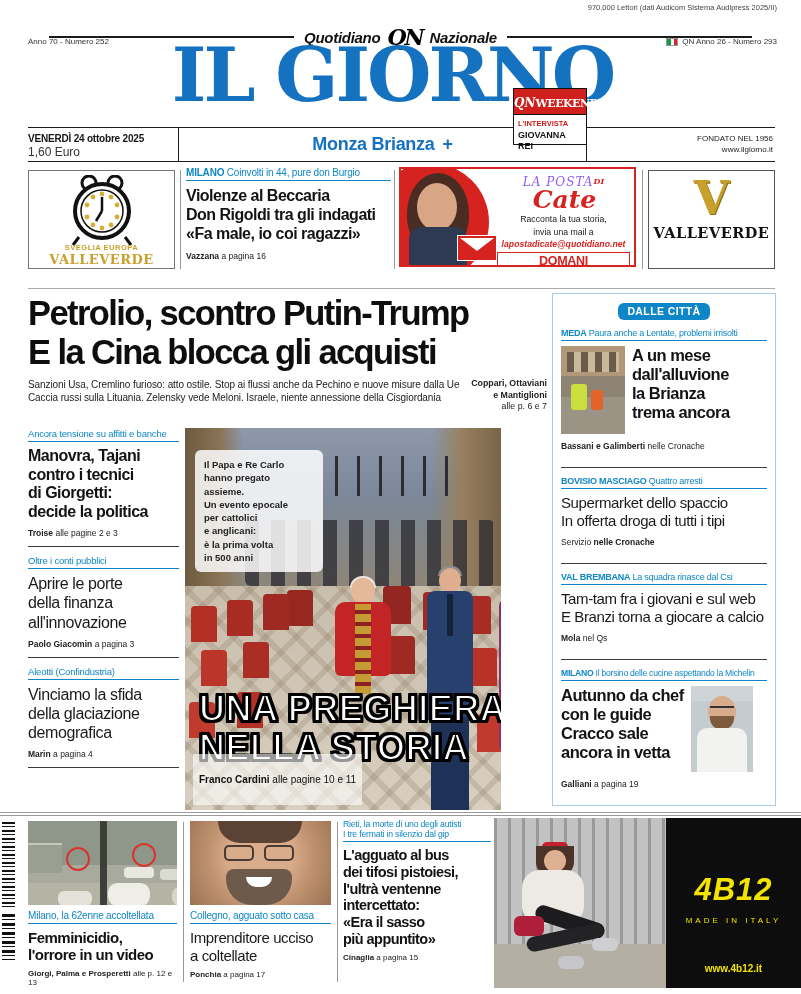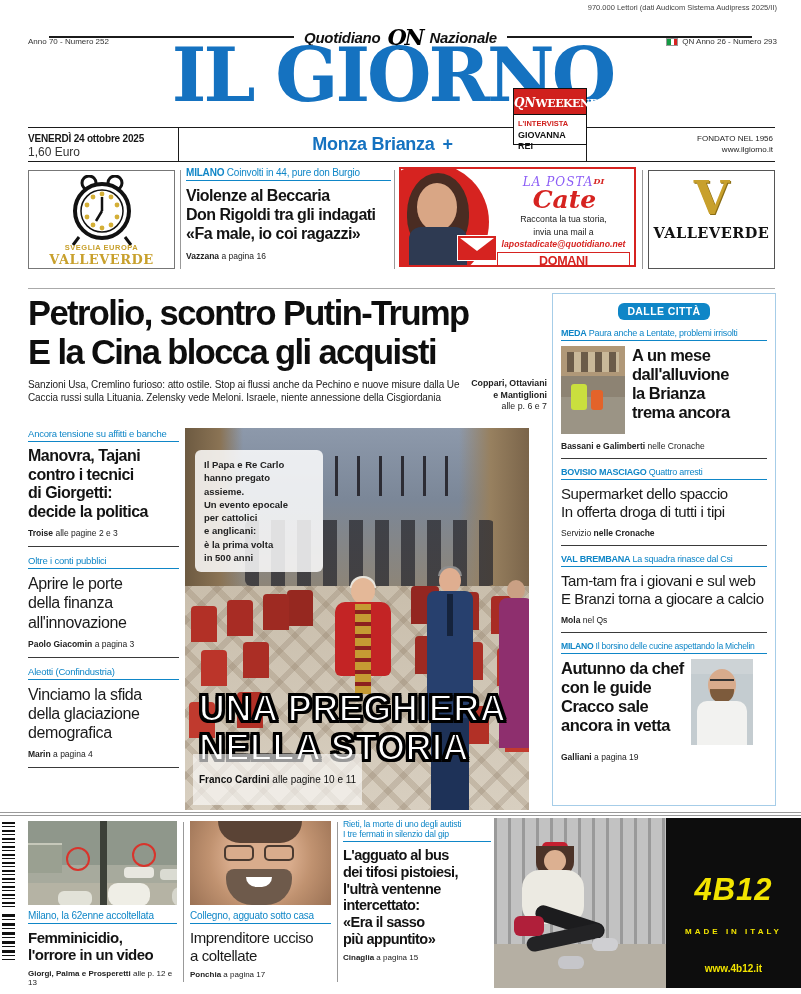--- a/index.html
+++ b/index.html
@@ -87,21 +87,21 @@
 
   
   .leftcol { position:absolute; left:28px; top:428px; width:151px; }
   .story { padding-bottom:8px; border-bottom:1px solid #3a3a3a; margin-bottom:8px; }
   .story:last-child { border-bottom:1px solid #3a3a3a; }
   .leftcol .kicker, .rightcol .kicker, .bcol .kicker { font-size:9.5px; }
   .hl-bold { font-size:16px; font-weight:800; letter-spacing:-0.5px; line-height:1.16; color:#131313; white-space:pre-line; }
   .hl-light { font-size:16px; font-weight:400; letter-spacing:-0.4px; line-height:1.2; color:#1a1a1a; white-space:pre-line; }
 
   
-  .photo { position:absolute; left:185px; top:428px; width:344px; height:382px; overflow:hidden; background:#cfc5b4; }
+  .photo { position:absolute; left:185px; top:428px; width:316px; height:382px; overflow:hidden; background:#cfc5b4; }
   .fresco { position:absolute; left:0; top:0; right:0; height:158px;
             background:linear-gradient(180deg,#8d99ab 0%,#7b8798 45%,#8d8578 100%); }
   .fresco:before { content:""; position:absolute; left:0; top:0; bottom:0; width:58px;
             background:linear-gradient(90deg,#6d5a41,#8a7354 60%,rgba(138,115,84,0)); }
   .fresco:after { content:""; position:absolute; right:0; top:0; bottom:0; width:70px;
             background:linear-gradient(270deg,#7a644a,#97805f 55%,rgba(151,128,95,0)); }
   .altar { position:absolute; left:150px; top:28px; width:120px; height:40px;
            background:repeating-linear-gradient(90deg,#2c2c34 0 3px,rgba(0,0,0,0) 3px 22px); }
   .floor { position:absolute; left:0; top:158px; right:0; bottom:0;
            background:
@@ -139,21 +139,21 @@
            letter-spacing:0.5px; color:#fff; white-space:pre-line;
            -webkit-text-stroke:2.2px #000;
            text-shadow:2px 2px 0 #000,-2px -2px 0 #000,2px -2px 0 #000,-2px 2px 0 #000,0 2px 0 #000,2px 0 0 #000,0 -2px 0 #000,-2px 0 0 #000; }
   .photo-cap { position:absolute; left:8px; bottom:5px; background:rgba(255,255,255,0.6); padding:20px 6px; font-size:10px; color:#111; }
   .photo-cap .b { font-weight:800; }
 
   
   .rightcol { position:absolute; left:552px; top:293px; width:224px; height:513px; border:1px solid #a6cde8; padding:7px 8px 0; }
   .chip-wrap { text-align:center; margin-bottom:6px; }
   .chip { display:inline-block; background:#0f86c7; color:#fff; font-weight:800; font-size:10.5px; letter-spacing:0.4px; padding:2px 9px 3px;border-radius:6px; }
-  .rstory { padding-bottom:7px; border-bottom:1px solid #3a3a3a; margin-bottom:7px;margin-top:8px; }
+  .rstory { padding-bottom:16px; border-bottom:1px solid #3a3a3a; margin-bottom:7px;margin-top:8px; }
   .rstory.last { border-bottom:none; }
   .rightcol .kicker { font-size:9px; letter-spacing:-0.25px; }
   .r-row { display:flex; gap:7px; }
   .r-photo { width:64px; height:88px; flex:none; background:linear-gradient(180deg,#b09878 0 34%, #8d8373 34% 58%, #9b9485 58%); position:relative; overflow:hidden; }
   .r-photo .vest { position:absolute; left:10px; top:38px; width:16px; height:26px; background:#cadf3e; border-radius:3px; }
   .r-photo .vest2 { position:absolute; left:30px; top:44px; width:12px; height:20px; background:#e3632a; border-radius:3px; }
   .r-photo .win { position:absolute; left:6px; top:6px; width:52px; height:20px; background:repeating-linear-gradient(90deg,#6b5b49 0 7px,#c9b899 7px 14px); }
   .chef-photo { width:62px; height:86px; flex:none; background:linear-gradient(180deg,#cdd3d6 0 18%, #c4ccd0 18%); position:relative; overflow:hidden; }
   .chef-photo .face { position:absolute; left:17px; top:10px; width:28px; height:32px; border-radius:50%; background:#d8ab8c; }
   .chef-photo .glasses { position:absolute; left:19px; top:20px; width:24px; height:7px; border-top:2px solid #333; }
@@ -200,21 +200,21 @@
   .girl .band { position:absolute; left:38px; top:0; width:26px; height:10px; border-radius:5px; background:#c42030; }
   .girl .hairg { position:absolute; left:32px; top:4px; width:38px; height:30px; border-radius:0 0 14px 14px; background:#4c3328; }
   .girl .faceg { position:absolute; left:40px; top:8px; width:22px; height:22px; border-radius:50%; background:#dcb091; }
   .girl .hoodie { position:absolute; left:18px; top:28px; width:62px; height:54px; border-radius:18px; background:#eceae2; }
   .girl .legg { position:absolute; left:30px; top:72px; width:72px; height:16px; border-radius:8px; background:#1c1c1e; transform:rotate(18deg); }
   .girl .legg2 { position:absolute; left:22px; top:88px; width:78px; height:15px; border-radius:8px; background:#232325; transform:rotate(-12deg); }
   .girl .shoe { position:absolute; left:88px; top:96px; width:26px; height:13px; border-radius:6px; background:#cfcfd2; box-shadow:-34px 18px 0 #c6c6ca; }
   .girl .bag { position:absolute; left:10px; top:74px; width:30px; height:20px; border-radius:6px; background:#b01f3a; }
   .ad-panel { flex:1; background:#0d0d0d; position:relative; text-align:center; }
   .ad-brand { margin-top:54px; font-size:31px; font-weight:900; font-style:italic; color:#f2e400; letter-spacing:1px; }
-  .ad-tag { margin-top:19px; font-size:8px; font-weight:700; color:#f2e400; letter-spacing:3px; }
+  .ad-tag { margin-top:8px; font-size:8px; font-weight:400; color:#f2e400; letter-spacing:3px; }
   .ad-url { position:absolute; bottom:14px; left:0; right:0; font-size:10px; font-weight:800; color:#f2e400; }
 </style>
 </head>
 <body>
 
 <div class="page">
 
   <div class="readers">970.000 Lettori  (dati Audicom Sistema Audipress 2025/II)</div>
   <div class="brand-row">
     <div class="brand-rule"></div>

